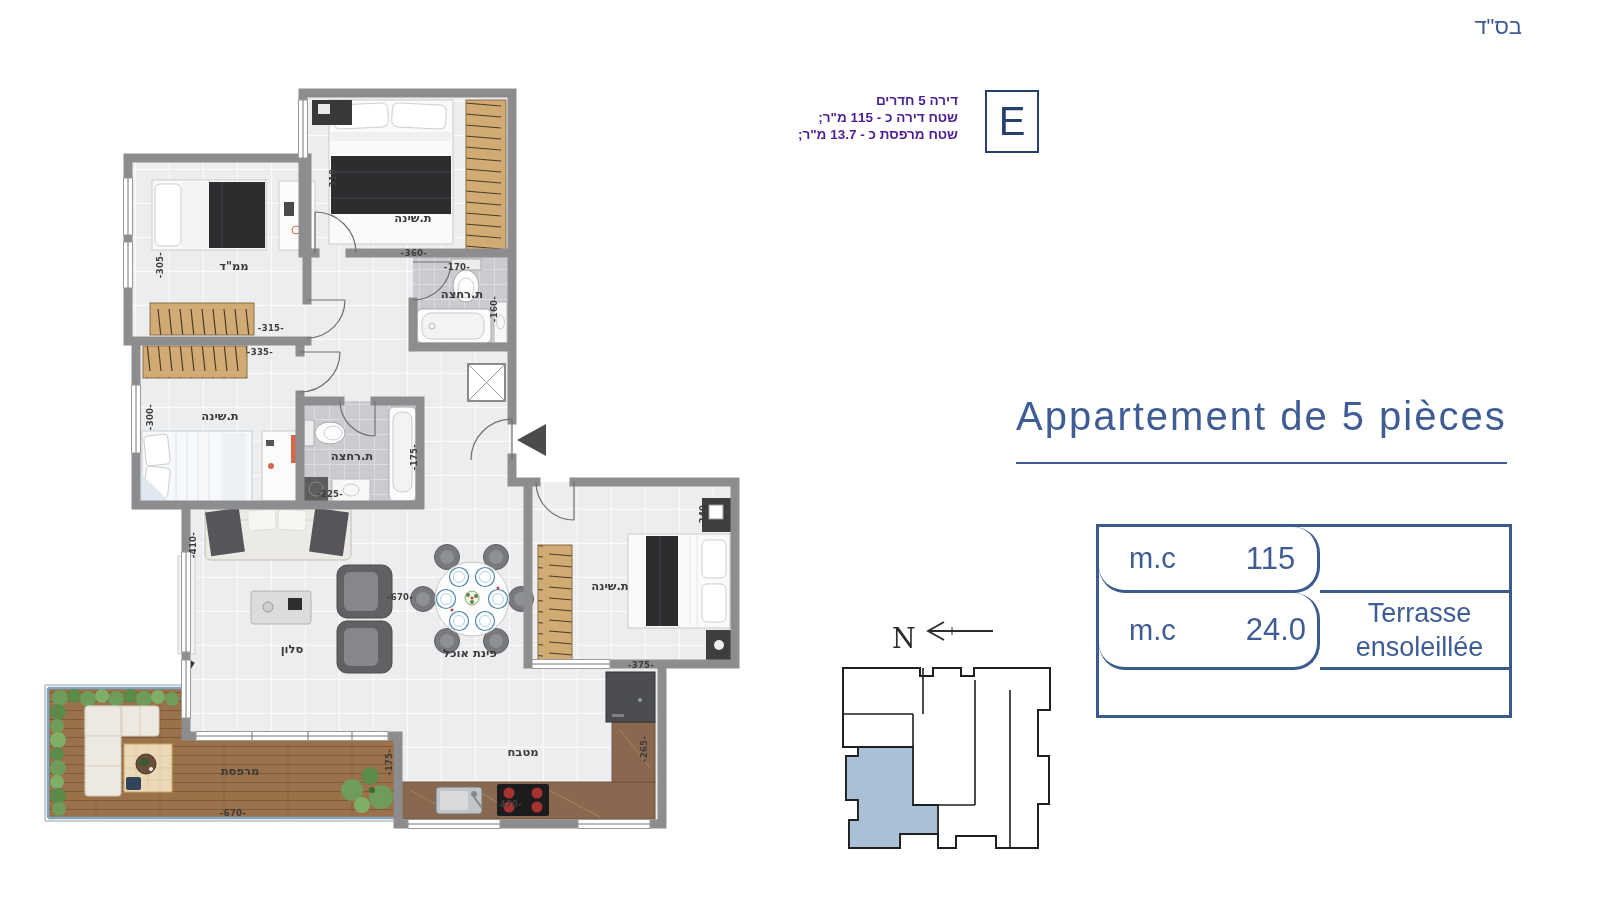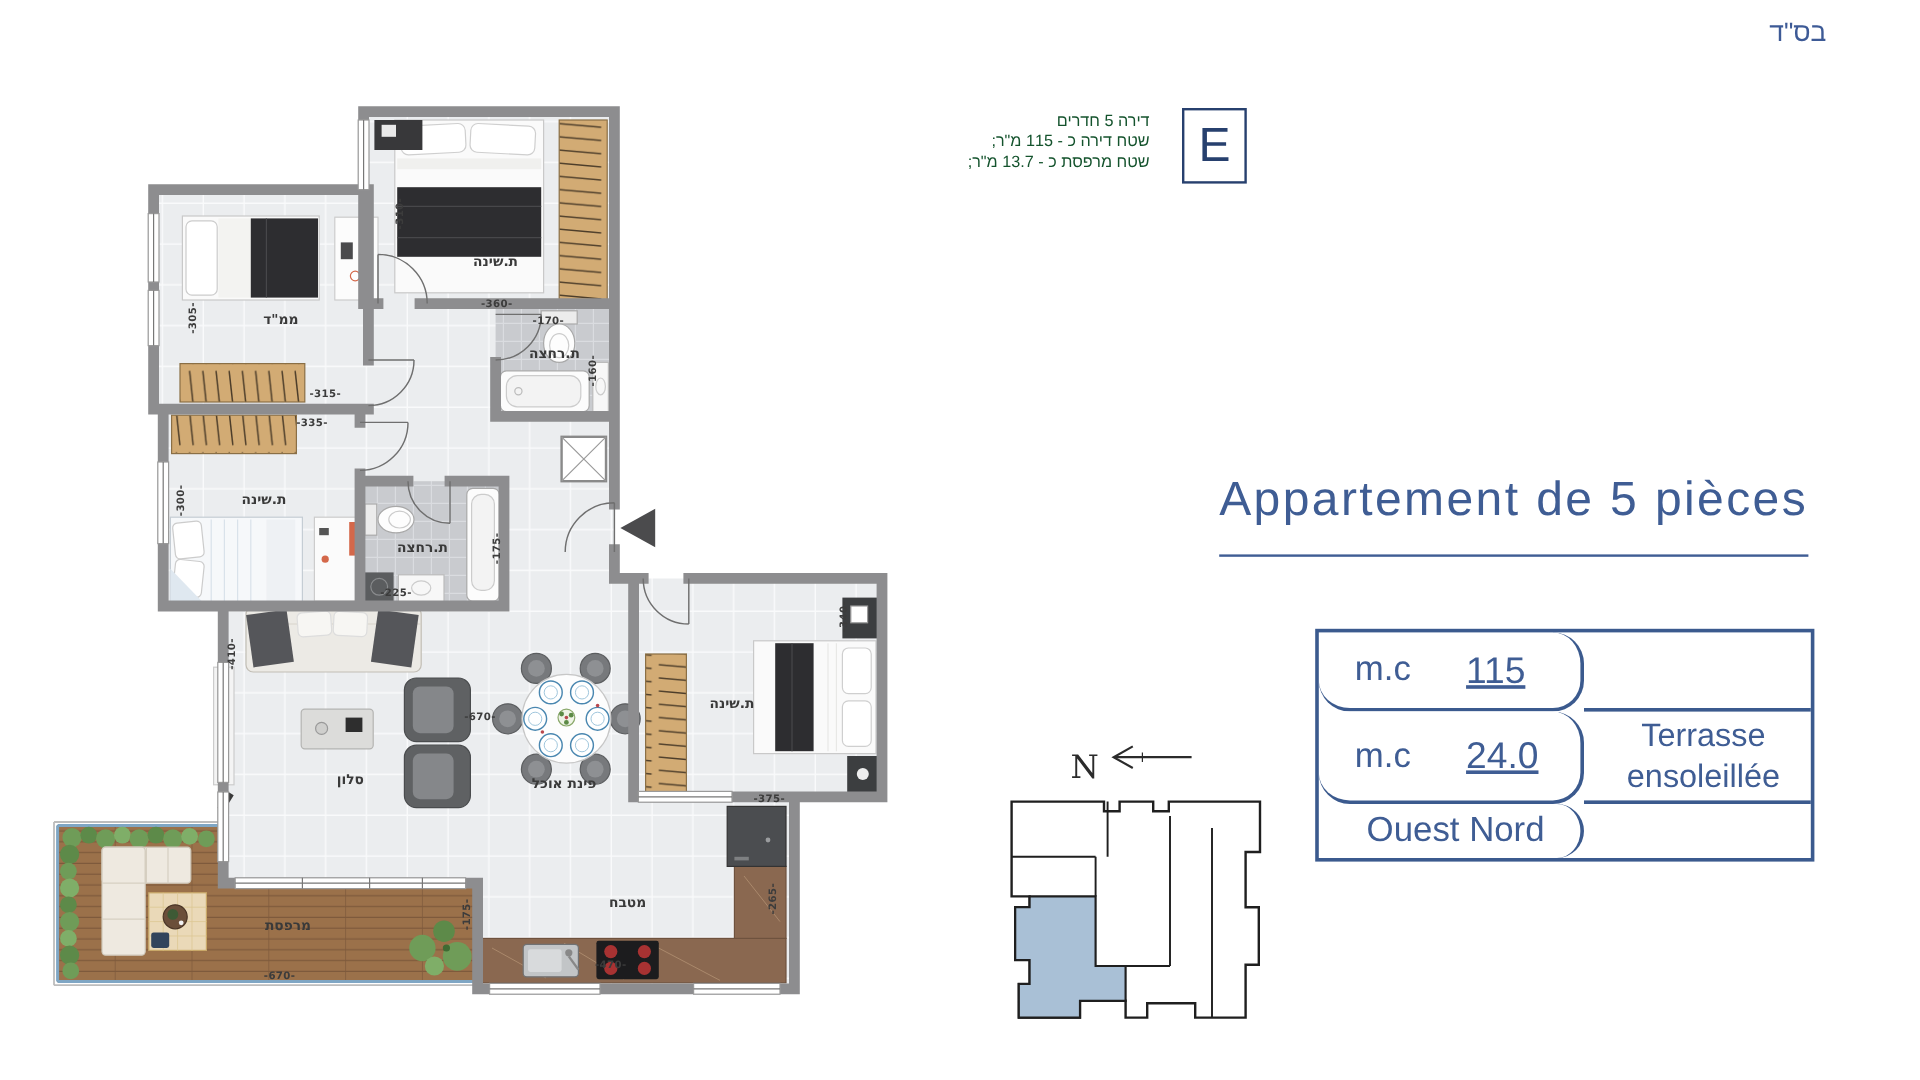--- a/index.html
+++ b/index.html
@@ -5,39 +5,39 @@
   html,body{margin:0;padding:0;background:#fff;}
   body{width:1600px;height:900px;position:relative;overflow:hidden;
        font-family:"Liberation Sans",sans-serif;}
   .abs{position:absolute;}
 
   
   .bsd{right:78px;top:14px;font-size:22px;color:#3d5a96;}
 
   
   .unit-info{right:642px;top:92px;text-align:right;direction:rtl;
-             color:#14532d;font-size:13.5px;line-height:17px;}
+             color:#4c1d95;font-size:13.5px;line-height:17px;font-weight:bold;}
   .unit-badge{left:985px;top:90px;width:50px;height:59px;border:2.5px solid #27406e;
               color:#27406e;font-size:40px;display:flex;align-items:center;
               justify-content:center;background:#fff;}
 
   
   .main-title{left:1016px;top:394px;font-size:40px;letter-spacing:2px;color:#3f5d94;
               border-bottom:2.5px solid #3f5d94;padding-bottom:23px;white-space:nowrap;}
 
   
   .spec-table{left:1096px;top:524px;width:416px;height:194px;border:3px solid #3b5a8e;
               display:grid;grid-template-columns:221px 1fr;grid-template-rows:66px 77px 1fr;
               color:#3f5d94;background:#fff;box-sizing:border-box;}
   .cell{display:flex;align-items:center;box-sizing:border-box;}
   .cell.bR{border-right:3px solid #3b5a8e;border-radius:26px;}
   .cell.bB{border-bottom:3px solid #3b5a8e;}
   .cell .unit{font-size:29px;margin-left:30px;}
-  .cell .val{font-size:31px;margin-left:46px;text-decoration:underline;}
-  .cell.center{justify-content:center;text-align:center;padding-left:10px;}
+  .cell .val{font-size:31px;margin-left:70px;}
+  .cell.center{justify-content:flex-start;text-align:center;padding-left:10px;}
   .cell .note{font-size:27px;line-height:34px;}
   .cell .dir{font-size:29px;}
 
   svg text{font-family:"DejaVu Sans",sans-serif;}
   .roomlbl{font-size:11.5px;font-weight:bold;fill:#3a3a3a;}
   .dim{font-size:8.5px;font-weight:bold;fill:#3c3c3c;letter-spacing:.3px;}
   .north-n{font-family:"DejaVu Serif",serif;font-size:27px;fill:#2b2b2b;}
 </style>
 </head>
 <body>
@@ -398,23 +398,20 @@
   <div class="cell bB center">
     <span class="note"></span>
   </div>
   <div class="cell bR bB">
     <span class="unit">m.c</span>
     <span class="val">24.0</span>
   </div>
   <div class="cell bB center">
     <span class="note">Terrasse ensoleillée</span>
   </div>
-  <div class="cell bR center">
-    <span class="dir">Ouest Nord</span>
-  </div>
 </div>
 
 <svg class="abs" style="left:828px;top:600px" width="227" height="262" viewBox="828 600 227 262">
   <text class="north-n" x="892" y="648">N</text>
   <g stroke="#2b2b2b" fill="none">
     <path d="M930,631 H993" stroke-width="1.8"></path>
     <path d="M944,622 L928,631 L944,640" stroke-width="1.8"></path>
     <path d="M952,627 V635" stroke-width="1"></path>
   </g>
   <g>

